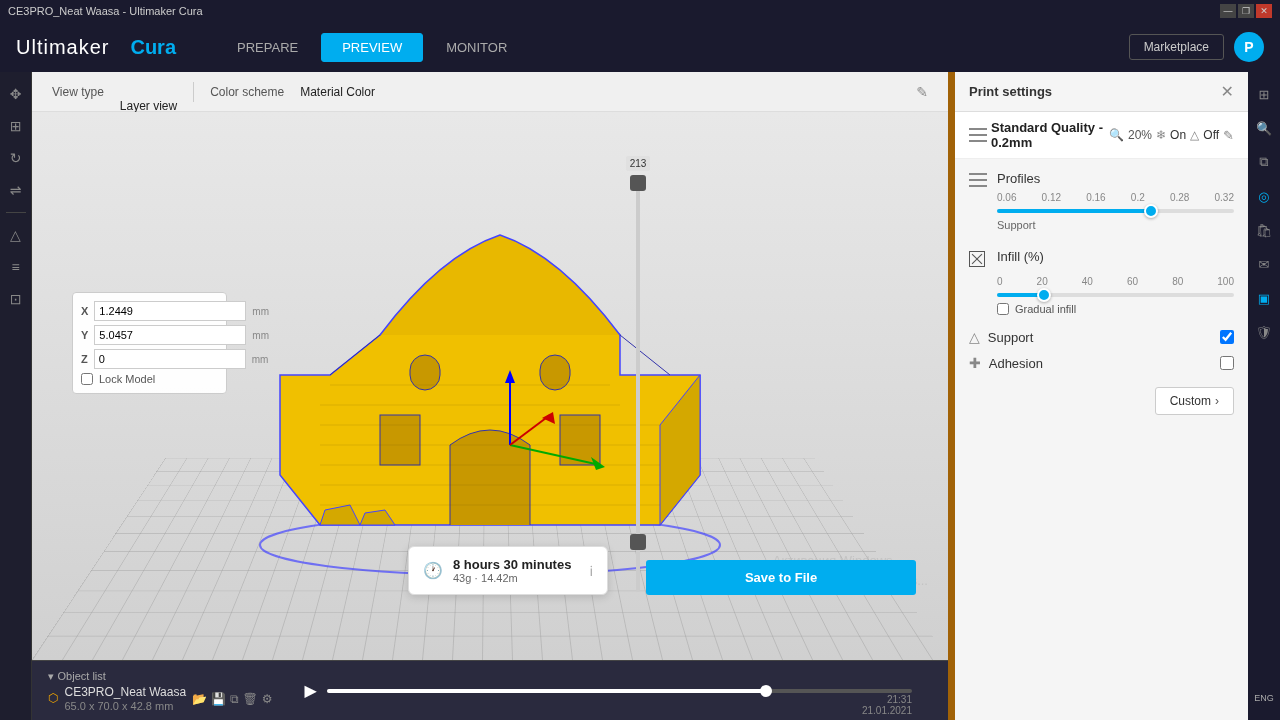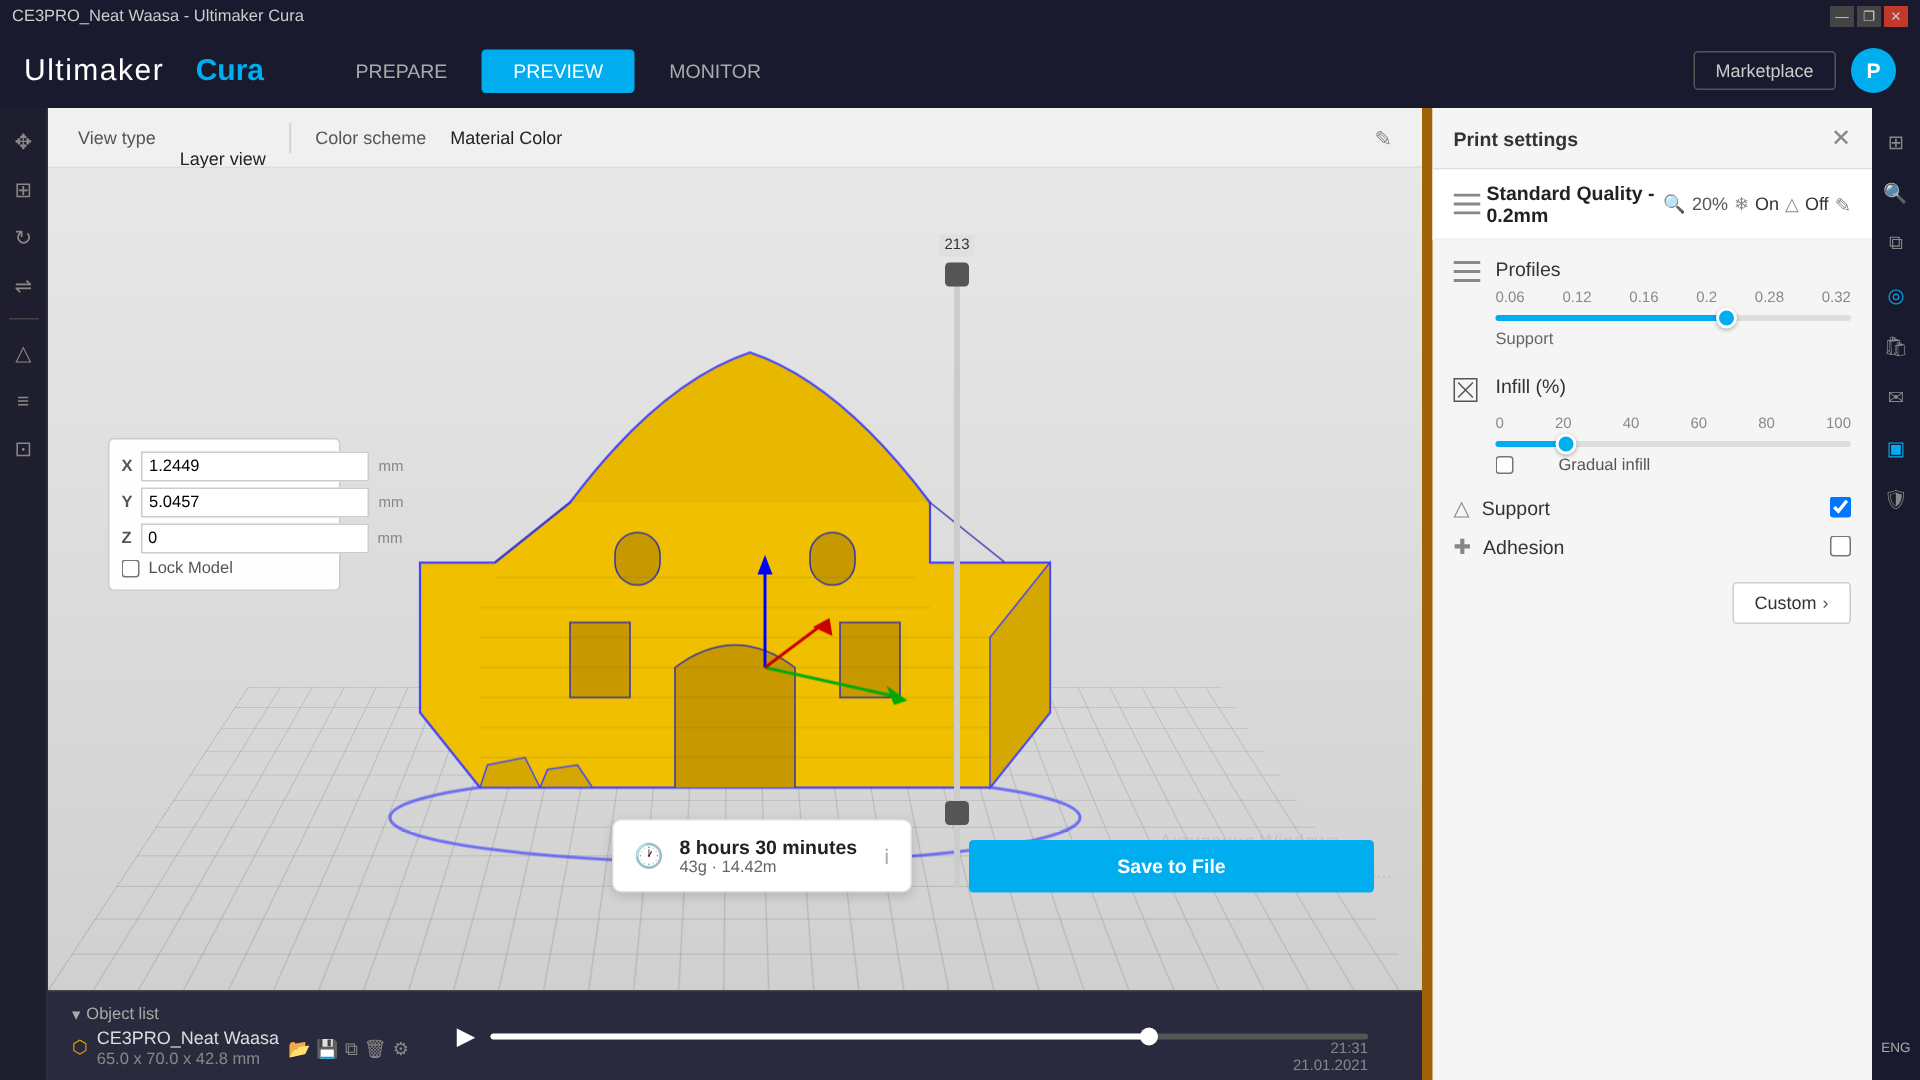--- a/index.html
+++ b/index.html
@@ -307,21 +307,21 @@
     
     .infill-row { display: flex; align-items: center; gap: 8px; margin-bottom: 6px; }
     .infill-slider-marks {
       display: flex;
       justify-content: space-between;
       font-size: 10px;
       color: #888;
     }
     .gradual-row { display: flex; align-items: center; gap: 6px; margin-top: 4px; }
     .gradual-checkbox { width: 12px; height: 12px; }
-    .gradual-label { font-size: 11px; color: #555; margin-left: 24px; }
+    .gradual-label { font-size: 11px; color: #555; }
 
     
     .support-row { display: flex; align-items: center; justify-content: space-between; margin-bottom: 10px; }
     .support-left { display: flex; align-items: center; gap: 8px; }
     .support-icon { color: #888; font-size: 14px; }
     .support-label { font-size: 13px; color: #333; font-weight: 500; }
     .support-checkbox { width: 14px; height: 14px; }
 
     .custom-btn {
       display: flex;

